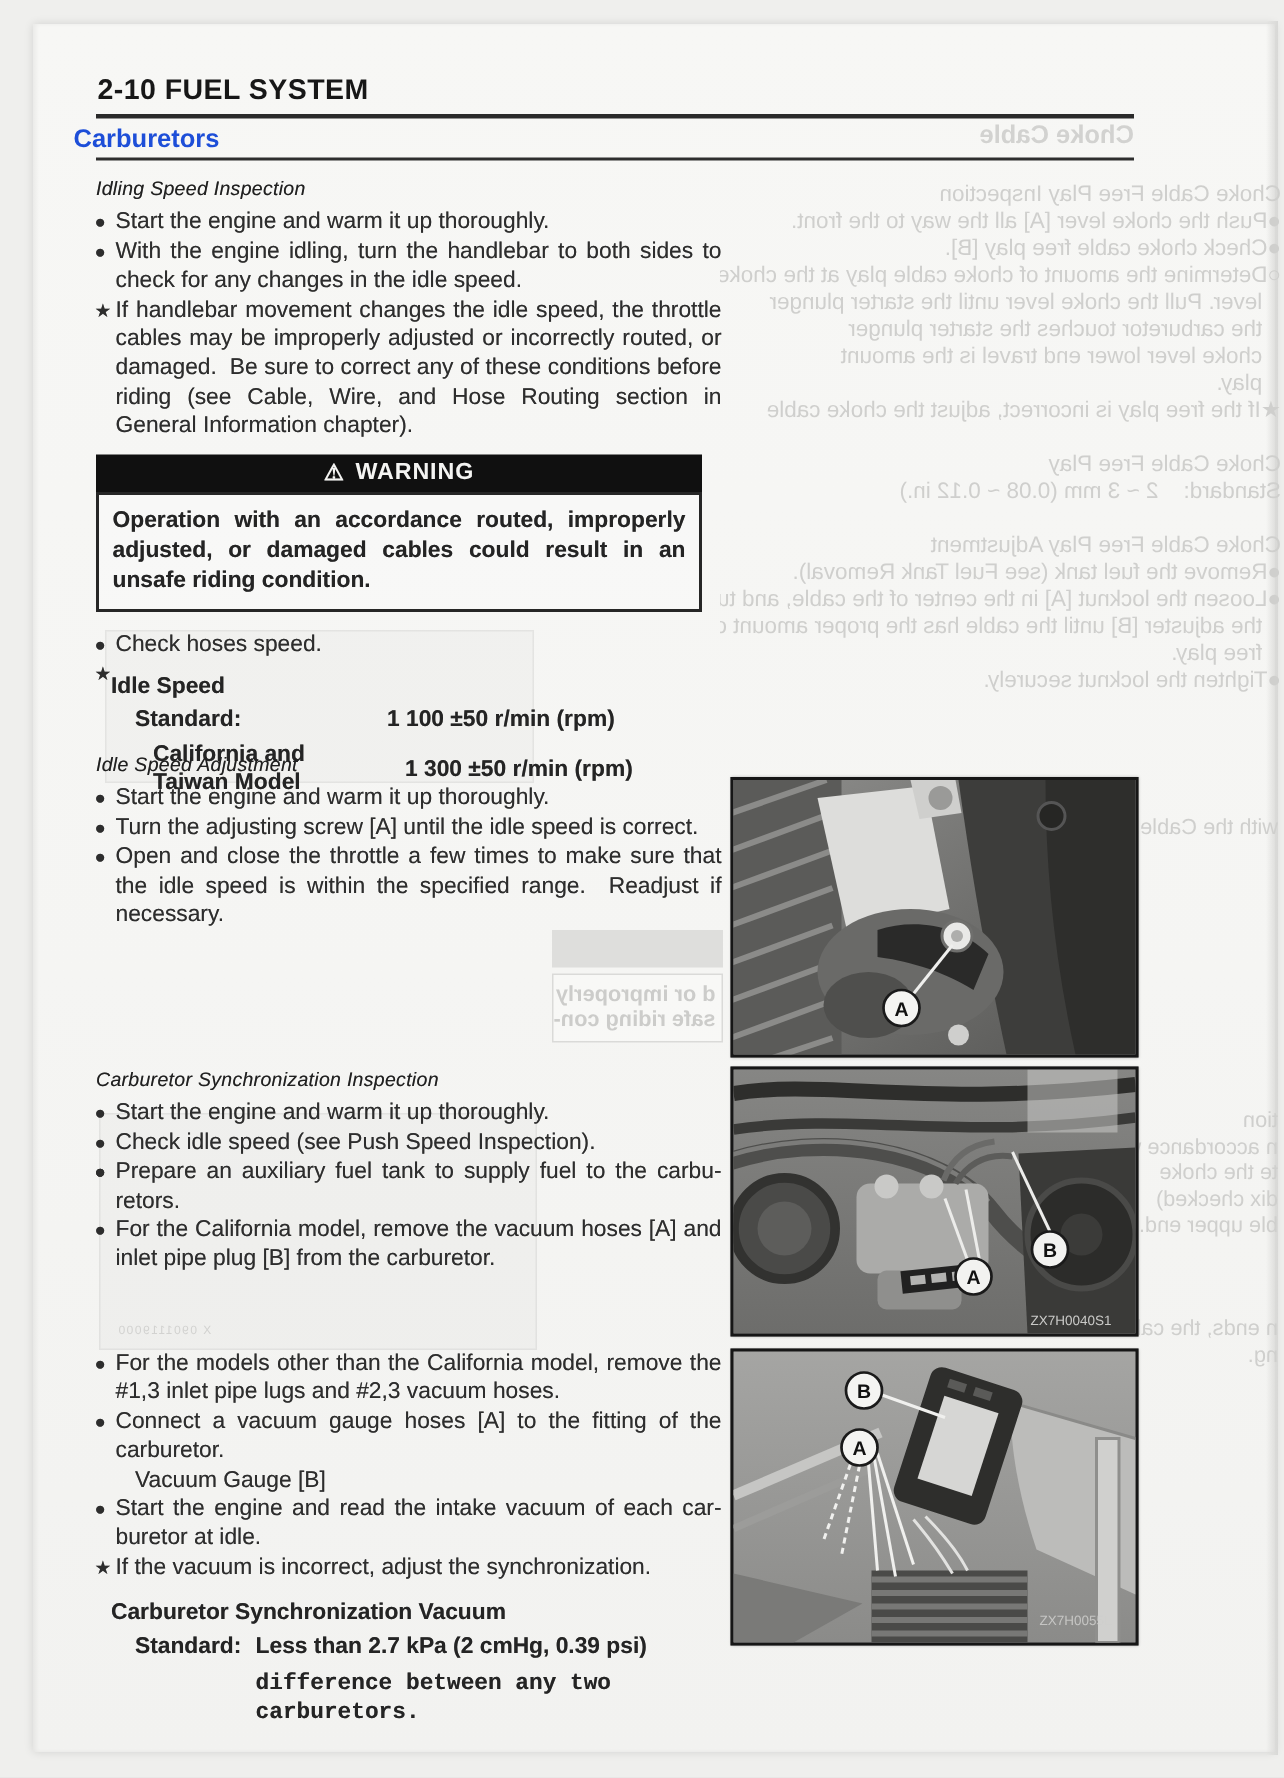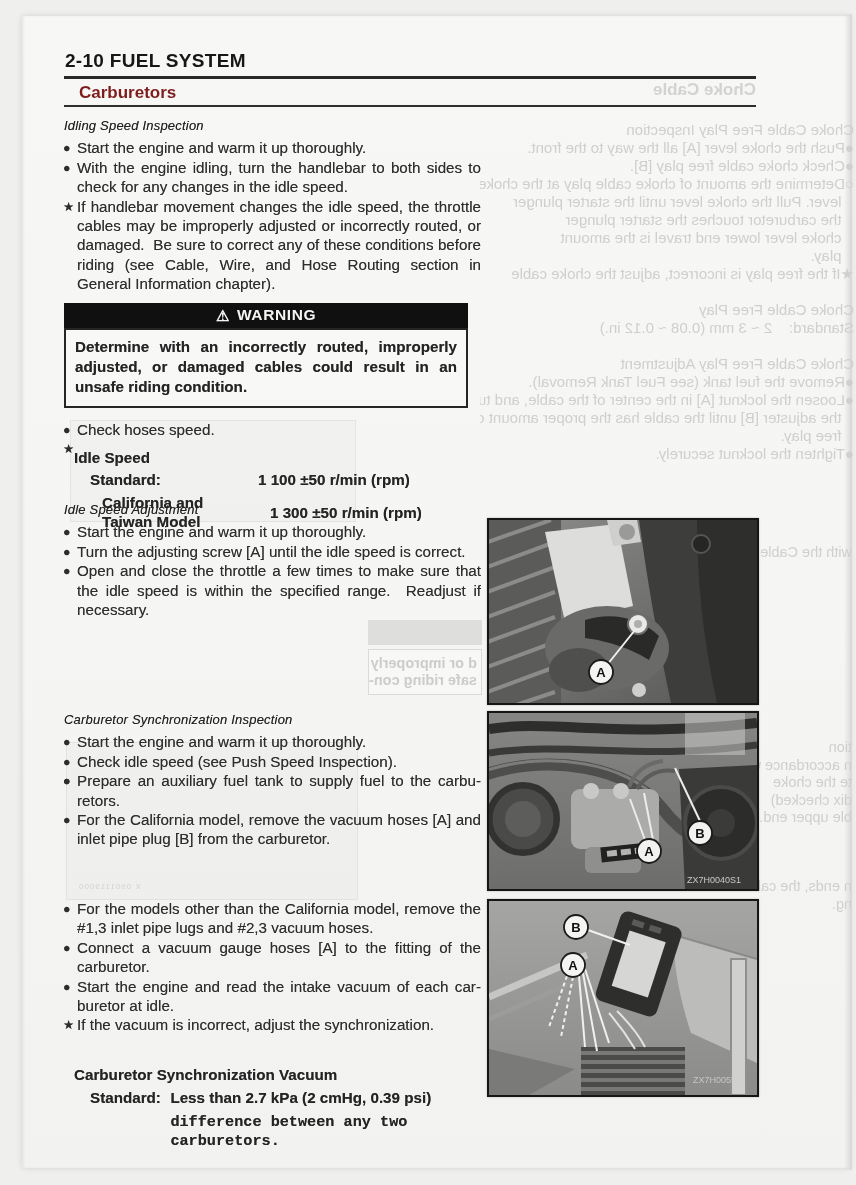--- a/index.html
+++ b/index.html
@@ -8,21 +8,21 @@
         color:#2c2c2c;-webkit-font-smoothing:antialiased;}
   .paper{position:absolute;left:22px;top:16px;width:828px;height:1152px;
          background:linear-gradient(180deg,#f7f7f5 0%,#f5f5f3 55%,#f2f2f0 100%);
          box-shadow:0 0 6px rgba(0,0,0,0.12), inset 2px 0 3px rgba(0,0,0,0.05);}
   .edge-r{position:absolute;left:844px;top:14px;width:8px;height:1156px;
           background:linear-gradient(90deg,transparent,#d8d8d6);}
   
   .chapter{position:absolute;left:65px;top:50px;font-size:19px;font-weight:bold;
            color:#171717;letter-spacing:.3px;}
   .rule1{position:absolute;left:64px;top:76px;width:692px;height:2.5px;background:#2a2a2a;}
-  .subtitle{position:absolute;left:79px;top:83px;font-size:17px;font-weight:bold;color:#7f1d1d;}
+  .subtitle{position:absolute;left:49px;top:83px;font-size:17px;font-weight:bold;color:#1d4ed8;}
   .rule2{position:absolute;left:64px;top:105px;width:692px;height:2px;background:#2e2e2e;}
   
   .col{position:absolute;left:64px;width:417px;font-size:15.2px;line-height:19.4px;
        color:#2d2d2d;text-shadow:0 0 .3px rgba(45,45,45,.55);}
   .b1{top:116px;} .b2{top:500px;} .b3{top:710px;} .b4{top:899px;} .b5{top:1056px;}
   .sec-h{font-style:italic;font-size:13px;color:#202020;margin-bottom:3px;letter-spacing:.2px;}
   .li{position:relative;padding-left:13px;text-align:justify;}
   .li .mark{position:absolute;left:-1px;top:1px;font-size:12.5px;}
   .subline{padding-left:26px;}
   
@@ -176,21 +176,21 @@
         <div class="li">
         <span class="mark">★</span><span>If handlebar movement changes the idle speed, the throttle cables may be improperly adjusted or incorrectly routed, or damaged.&nbsp; Be sure to correct any of these conditions before riding (see Cable, Wire, and Hose Routing section in General Information chapter).</span>
       </div>
       </div>
 
     <div class="warnbox">
       <div class="warnhead">
         <span class="wicon">⚠</span>
         <span>WARNING</span>
       </div>
-      <div class="warnbody">Determine with an incorrectly routed, improperly adjusted, or damaged cables could result in an unsafe riding condition.</div>
+      <div class="warnbody">Operation with an accordance routed, improperly adjusted, or damaged cables could result in an unsafe riding condition.</div>
     </div>
 
     <div>
 
     <div class="li">
         <span class="mark">●</span><span>Check hoses speed.</span>
       </div>
         <div class="li">
         <span class="mark">★</span>
       </div>
@@ -252,20 +252,21 @@
   <div class="col b4">
     <div>
 
     <div class="li">
         <span class="mark">●</span><span>For the models other than the California model, remove the #1,3 inlet pipe lugs and #2,3 vacuum hoses.</span>
       </div>
         <div class="li">
         <span class="mark">●</span><span>Connect a vacuum gauge hoses [A] to the fitting of the carburetor.</span>
       </div>
       </div>
+    <div class="subline">Vacuum Gauge [B]</div>
     <div>
 
     <div class="li">
         <span class="mark">●</span><span>Start the engine and read the intake vacuum of each car-buretor at idle.</span>
       </div>
         <div class="li">
         <span class="mark">★</span><span>If the vacuum is incorrect, adjust the synchronization.</span>
       </div>
       </div>
   </div>

